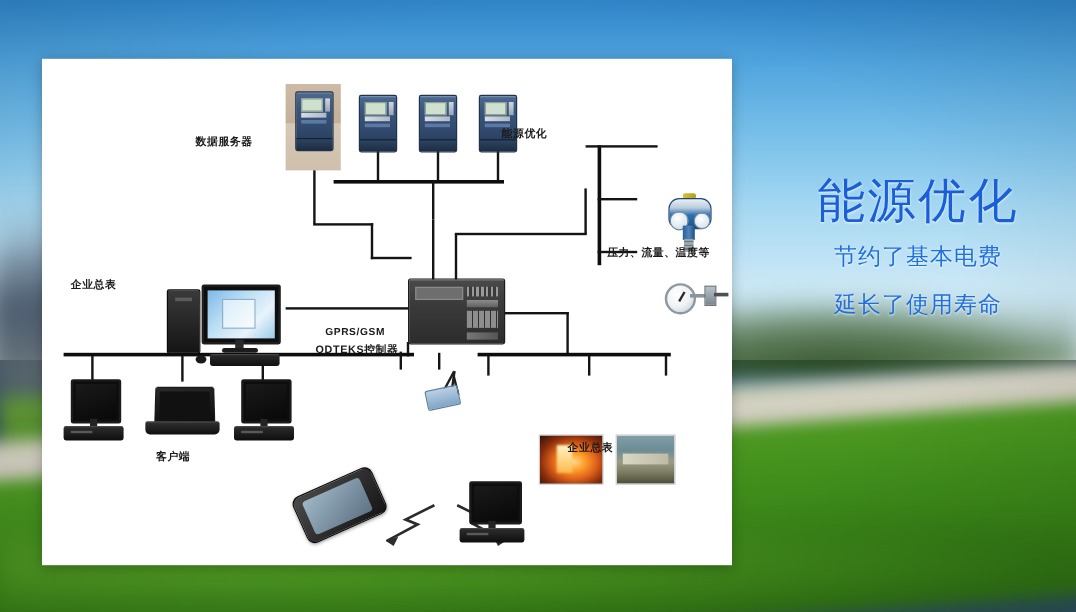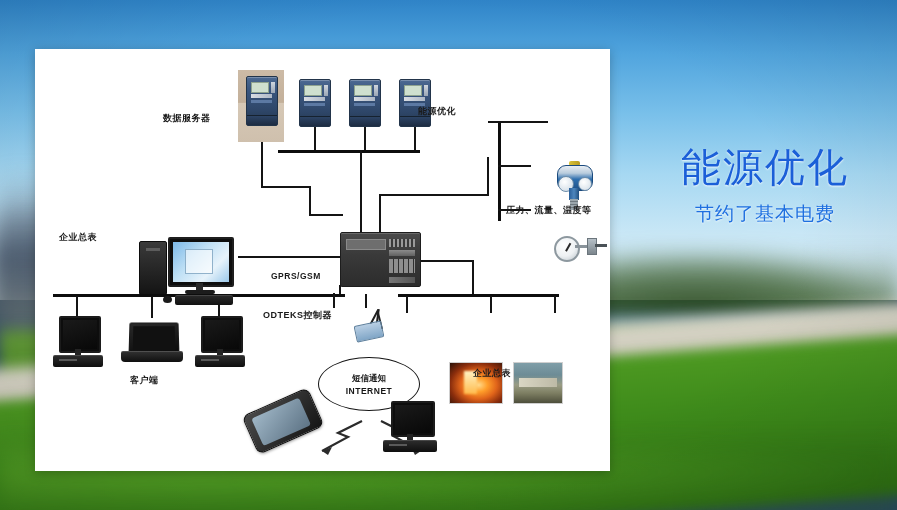--- a/index.html
+++ b/index.html
@@ -260,20 +260,21 @@
     <div class="bg-grassfar"></div>
     <div class="bg-path"></div>
     <div class="bg-grassnear"></div>
     <div class="bg-grassnear2"></div>
     <div class="bg-vig"></div>
   </div>
 
   <div class="headline">
     <div class="h1">能源优化</div>
     <div class="l1">节约了基本电费</div>
+    <div class="l2">延长了使用寿命</div>
   </div>
 
   <div class="panel">
 
     <div class="wire wv" style="left:226px;top:89px;height:49px;"></div>
     <div class="wire wh" style="left:226px;top:137px;width:50px;"></div>
     <div class="wire wv" style="left:274px;top:137px;height:30px;"></div>
     <div class="wire wh" style="left:274px;top:165px;width:34px;"></div>
 
     <div class="wire wv" style="left:279px;top:76px;height:26px;"></div>
@@ -361,24 +362,20 @@
       <div class="srv-mouse"></div>
     </div>
 
     <div class="gsm">
       <div class="gsm-ant"></div>
       <div class="gsm-ant2"></div>
       <div class="gsm-ant3"></div>
       <div class="gsm-body"></div>
     </div>
 
-    <div class="ellipse">
-      <div class="t1">短信通知</div>
-      <div class="t2">INTERNET</div>
-    </div>
 
     <div class="pc" style="left:16px;top:267px;">
       <div class="pc-mon"></div>
       <div class="pc-neck"></div>
       <div class="pc-box"></div>
     </div>
     <div class="laptop" style="left:86px;top:273px;">
       <div class="lap-lid"></div>
       <div class="lap-base"></div>
     </div>
@@ -425,21 +422,21 @@
 
     <div class="pc" style="left:346px;top:352px;width:58px;">
       <div class="pc-mon" style="left:10px;width:40px;height:32px;"></div>
       <div class="pc-neck" style="left:26px;"></div>
       <div class="pc-box" style="width:54px;"></div>
     </div>
 
     <div class="lbl" style="left:128px;top:63px;">数据服务器</div>
     <div class="lbl" style="left:383px;top:56px;">能源优化</div>
     <div class="lbl" style="left:24px;top:182px;">企业总表</div>
-    <div class="lbl" style="left:228px;top:236px;font-family:'Liberation Sans',sans-serif;margin-top:24px;">ODTEKS控制器</div>
+    <div class="lbl" style="left:228px;top:236px;font-family:'Liberation Sans',sans-serif;">ODTEKS控制器</div>
     <div class="lbl en" style="left:236px;top:222px;">GPRS/GSM</div>
     <div class="lbl" style="left:471px;top:155px;">压力、流量、温度等</div>
     <div class="lbl" style="left:438px;top:318px;">企业总表</div>
     <div class="lbl" style="left:95px;top:325px;">客户端</div>
 
   </div>
 
 </div>
 
 </body></html>

